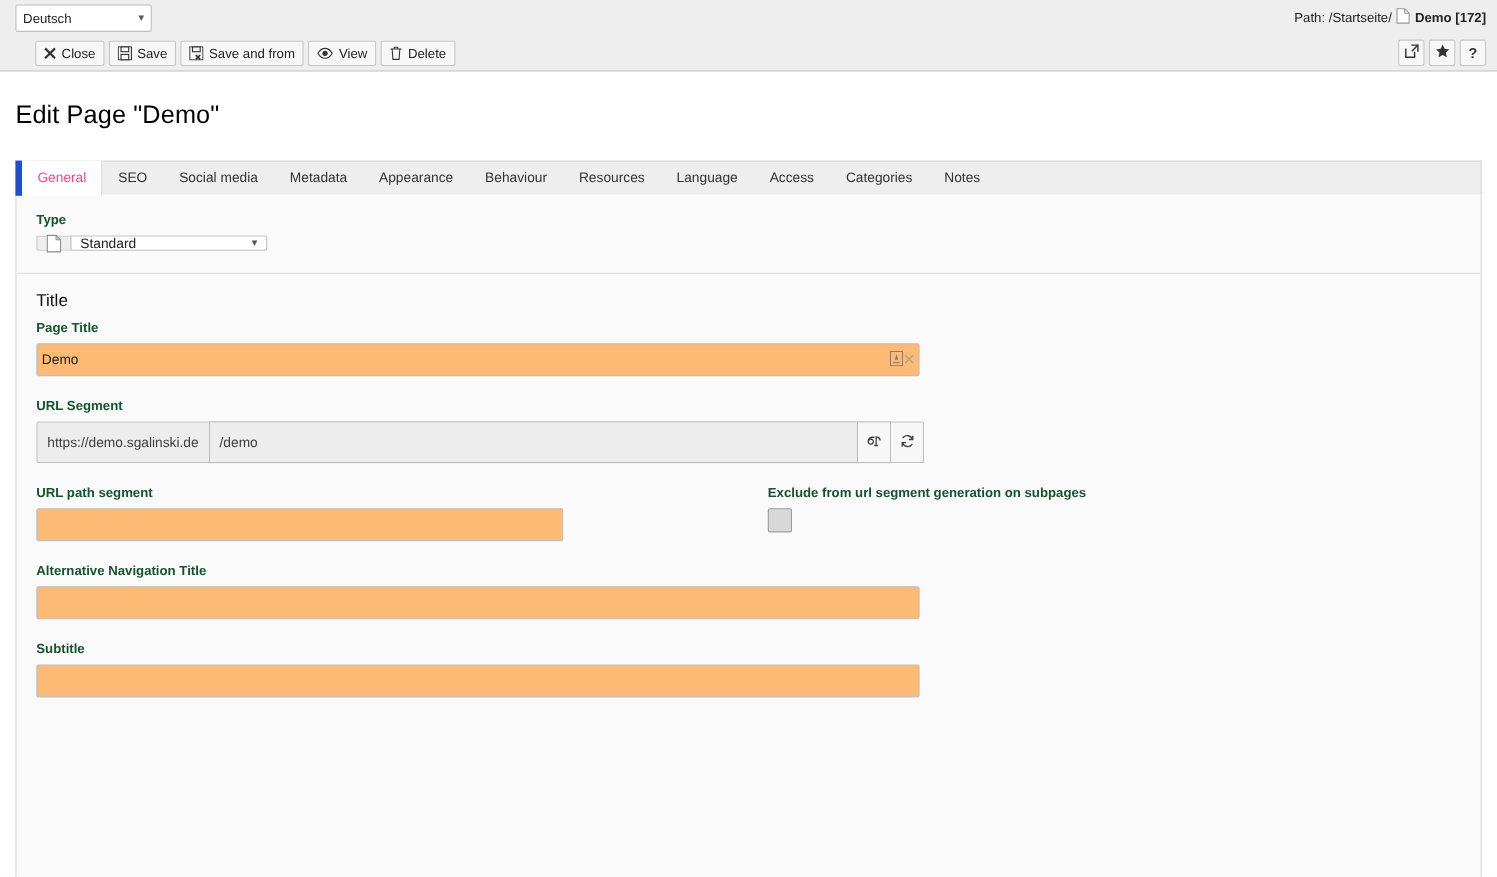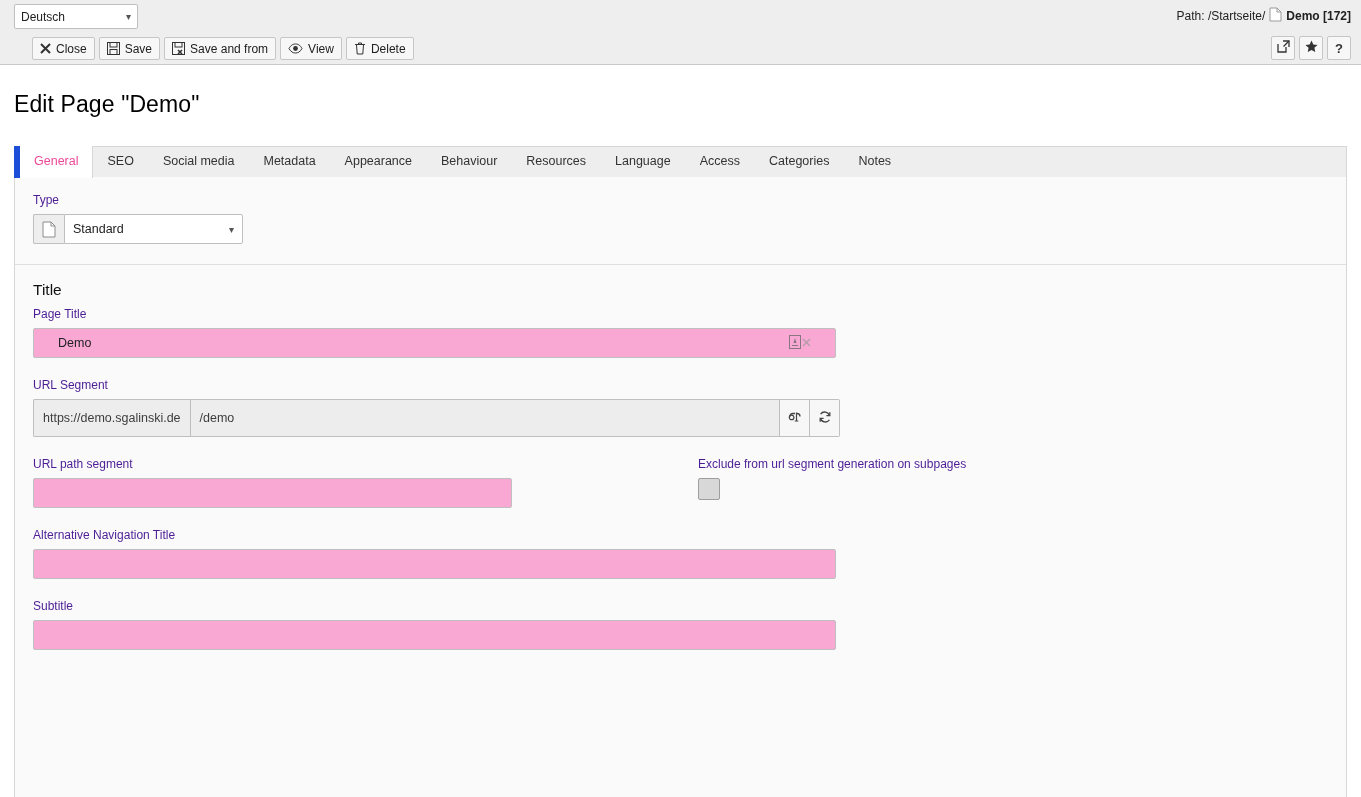--- a/index.html
+++ b/index.html
@@ -156,29 +156,29 @@
   .section-divider { border-top: 1px solid #e0e0e0; margin-top: 14px; }
 
   .section-title {
     font-size: 15.5px;
     font-weight: normal;
     color: #111;
     margin: 0 0 8px 0;
   }
   .field-label {
     font-size: 12px;
-    font-weight: normal;
-    color: #4c1d95;
+    font-weight: bold;
+    color: #14532d;
     margin-bottom: 7px;
     display: block;
   }
   .form-group { margin-bottom: 20px; }
 
   
-  .type-row { display: flex; align-items: stretch; width: 210px; height: 30px; }
+  .type-row { display: flex; align-items: stretch; width: 210px; height: 14px; }
   .type-icon {
     width: 31px;
     border: 1px solid #bfbfbf;
     border-right: none;
     background: #eeeeee;
     display: flex;
     align-items: center;
     justify-content: center;
     border-radius: 2px 0 0 2px;
   }
@@ -193,26 +193,26 @@
     padding: 0 8px;
     font-size: 12.5px;
     color: #212121;
     cursor: pointer;
   }
   .type-select .chev { color: #555; font-size: 10px; }
 
   
   .input-box {
     height: 30px;
-    background: #f9a8d4;
+    background: #fdba74;
     border: 1px solid #bfbfbf;
     border-radius: 2px;
     display: flex;
     align-items: center;
-    padding: 0 24px;
+    padding: 0 4px;
     font-size: 12.5px;
     color: #212121;
   }
   .input-title { width: 803px; justify-content: space-between; }
   .input-plain { width: 803px; }
   .input-narrow { width: 479px; }
 
   .title-adorn {
     display: flex;
     align-items: center;

